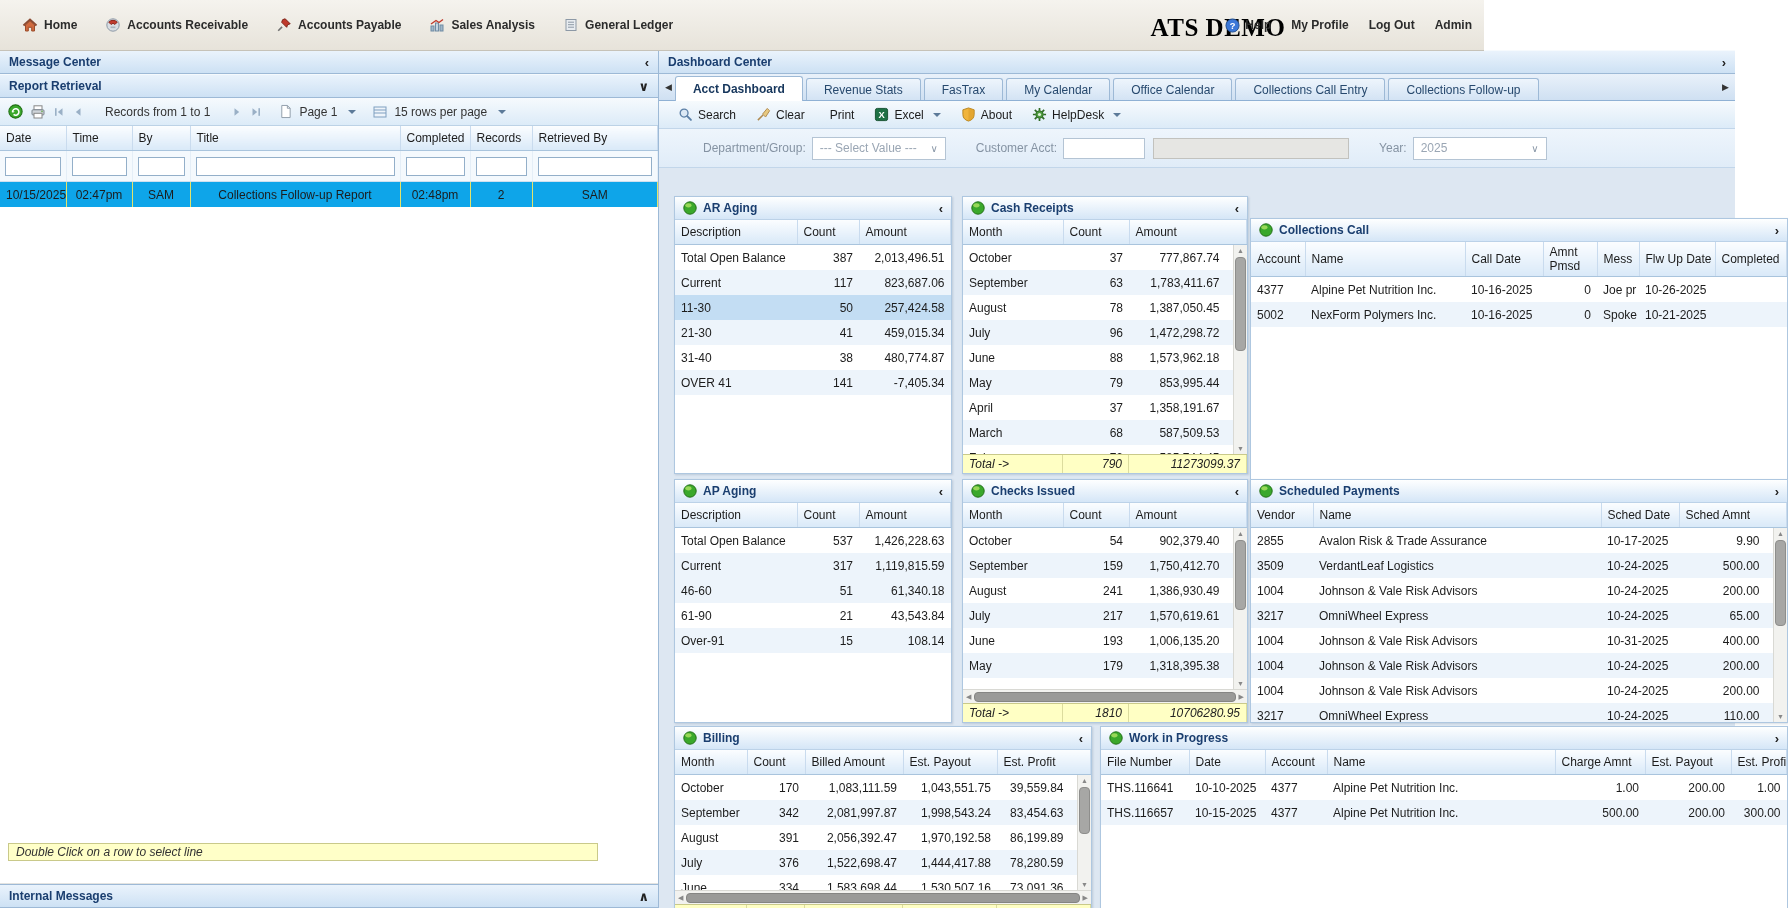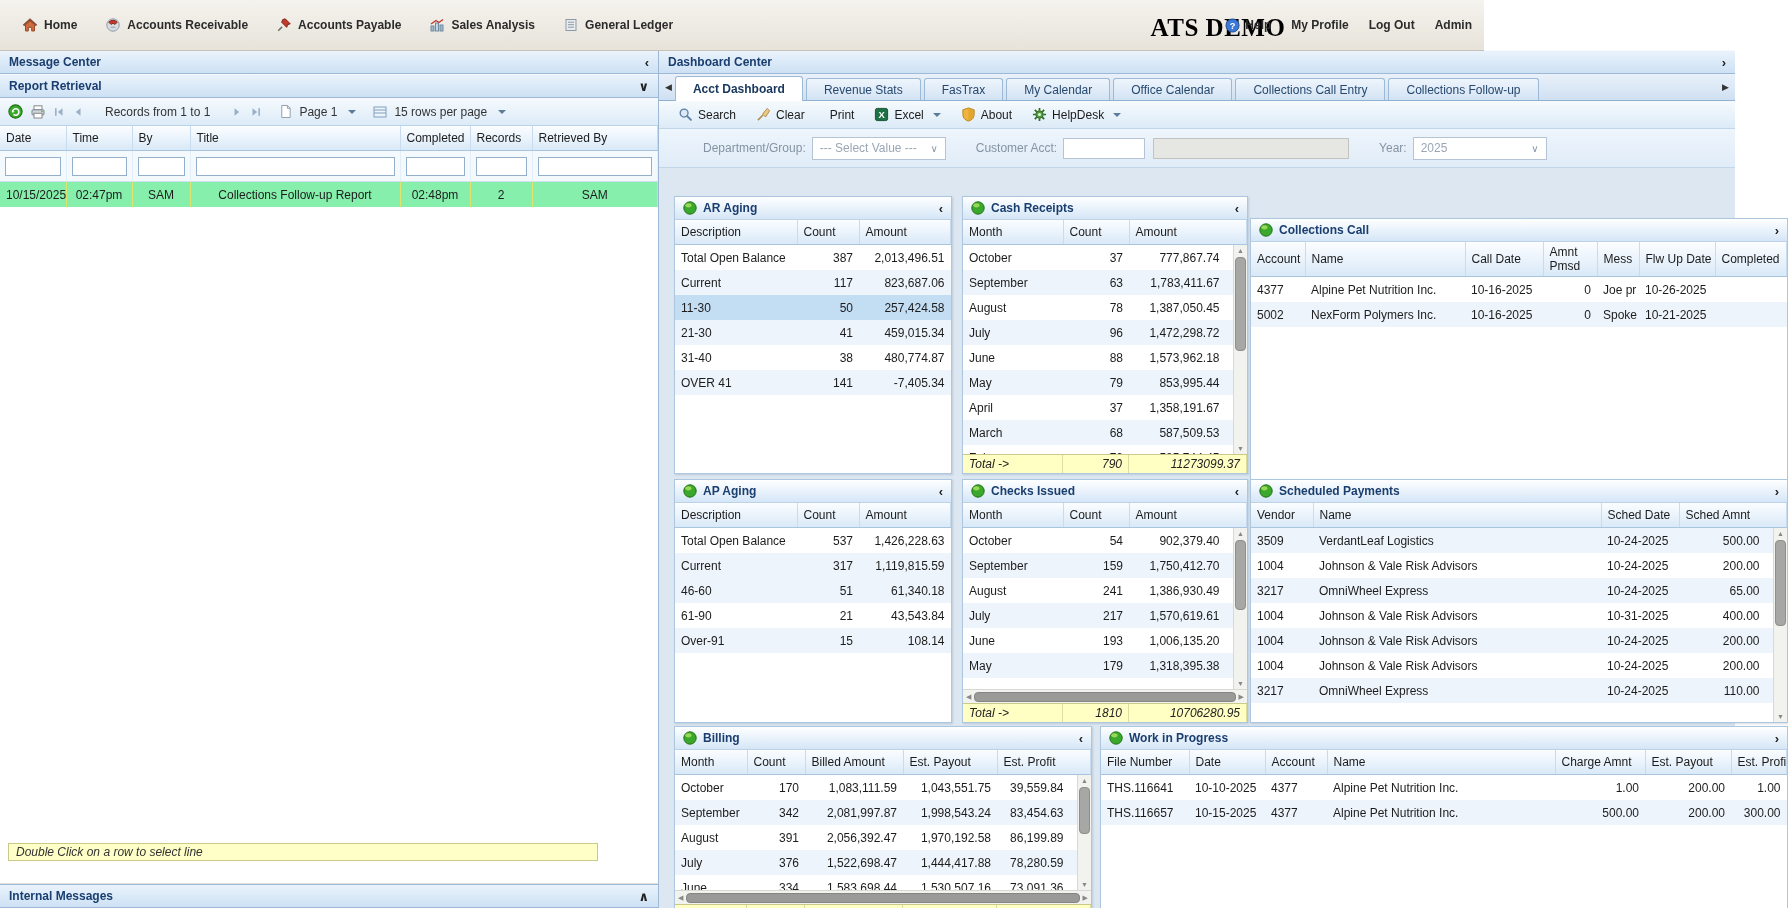--- a/index.html
+++ b/index.html
@@ -30,21 +30,21 @@
   .pbtn{display:flex;align-items:center;cursor:pointer;}
   .records-text{margin:0 14px;}
   .dd{display:inline-block;width:0;height:0;border:4px solid transparent;border-top-color:#5c7a99;margin:5px 0 0 4px;}
   
   table.grid{border-collapse:collapse;table-layout:fixed;width:100%;}
   table.grid th{background:linear-gradient(#fbfdff,#d9e9f8);border-right:1px solid #c9dbee;border-bottom:1px solid #a9c4dd;
     padding:3px 6px;text-align:left;font-weight:normal;color:#1c1c1c;white-space:nowrap;overflow:hidden;vertical-align:middle;height:18px;}
   table.grid td{padding:3px 6px;height:19px;white-space:nowrap;overflow:hidden;color:#1c1c1c;}
   table.grid tr.alt td{background:#edf4fb;}
   table.grid tr.sel td{background:#c3ddf3;}
-  table.grid tr.hl td{background:#86efac;border-right:1px solid #e3e36a;text-align:center;}
+  table.grid tr.hl td{background:#0ea5e9;border-right:1px solid #e3e36a;text-align:center;}
   table.grid tr.filters td{border-bottom:1px solid #cfe0ef;border-right:1px solid #e4eef7;padding:4px 5px;background:#f4f9fd;height:22px;}
   table.grid tr.filters input{width:100%;height:19px;border:1px solid #93afc9;box-sizing:border-box;background:#fff;}
   td.a-r,th.a-r{text-align:right;}
   td.a-c,th.a-c{text-align:center;}
   .has-vscroll table.grid td:last-child{padding-right:27px;margin-top:9px;}
   
   .dash{position:absolute;left:659px;top:50px;width:1076px;bottom:0;display:flex;flex-direction:column;background:#dde7f2;}
   .panels{flex:1;position:relative;}
   .panel{position:absolute;border:1px solid #aec7e0;background:#fff;display:flex;flex-direction:column;
     box-shadow:1px 1px 2px rgba(90,110,140,.25);}
@@ -740,20 +740,26 @@
               </colgroup>
               <thead>
                 <tr>
                   <th>Vendor</th>
                   <th>Name</th>
                   <th>Sched Date</th>
                   <th>Sched Amnt</th>
                 </tr>
               </thead>
               <tbody>
+                <tr>
+                  <td>2855</td>
+                  <td>Avalon Risk &amp; Trade Assurance</td>
+                  <td>10-17-2025</td>
+                  <td class="a-r">9.90</td>
+                </tr>
                 <tr class="alt">
                   <td>3509</td>
                   <td>VerdantLeaf Logistics</td>
                   <td>10-24-2025</td>
                   <td class="a-r">500.00</td>
                 </tr>
                 <tr>
                   <td>1004</td>
                   <td>Johnson &amp; Vale Risk Advisors</td>
                   <td>10-24-2025</td>

